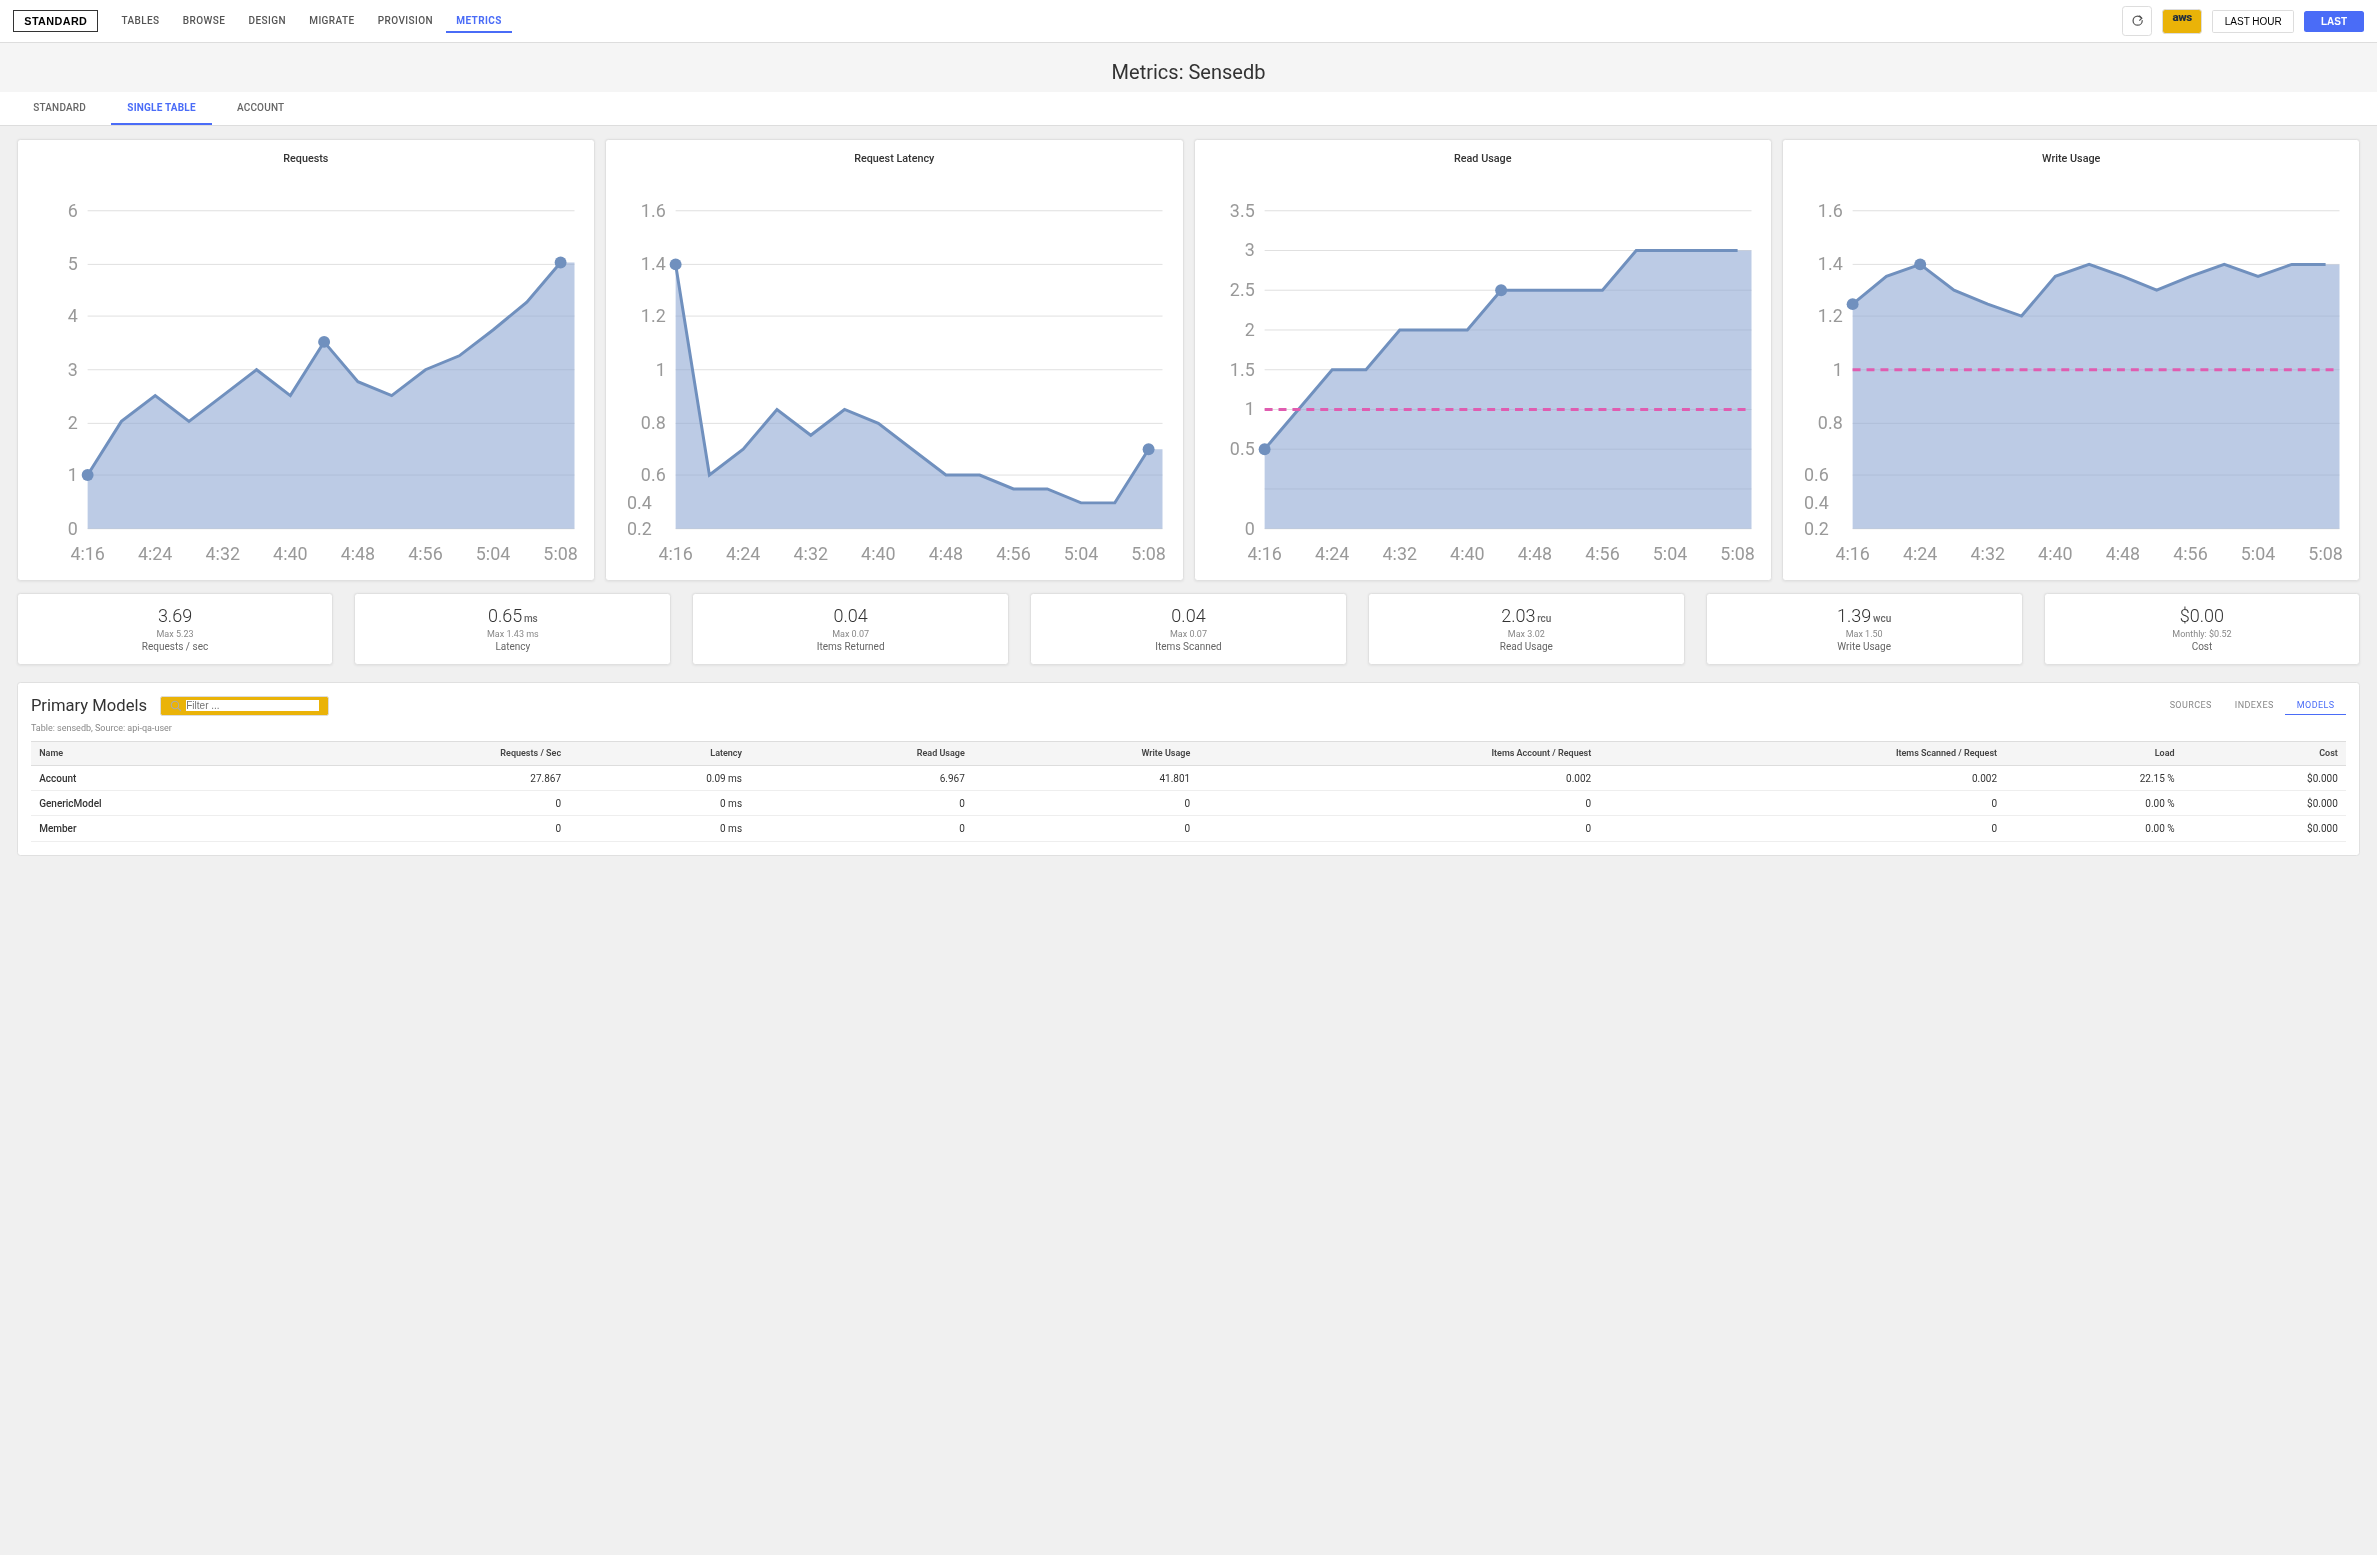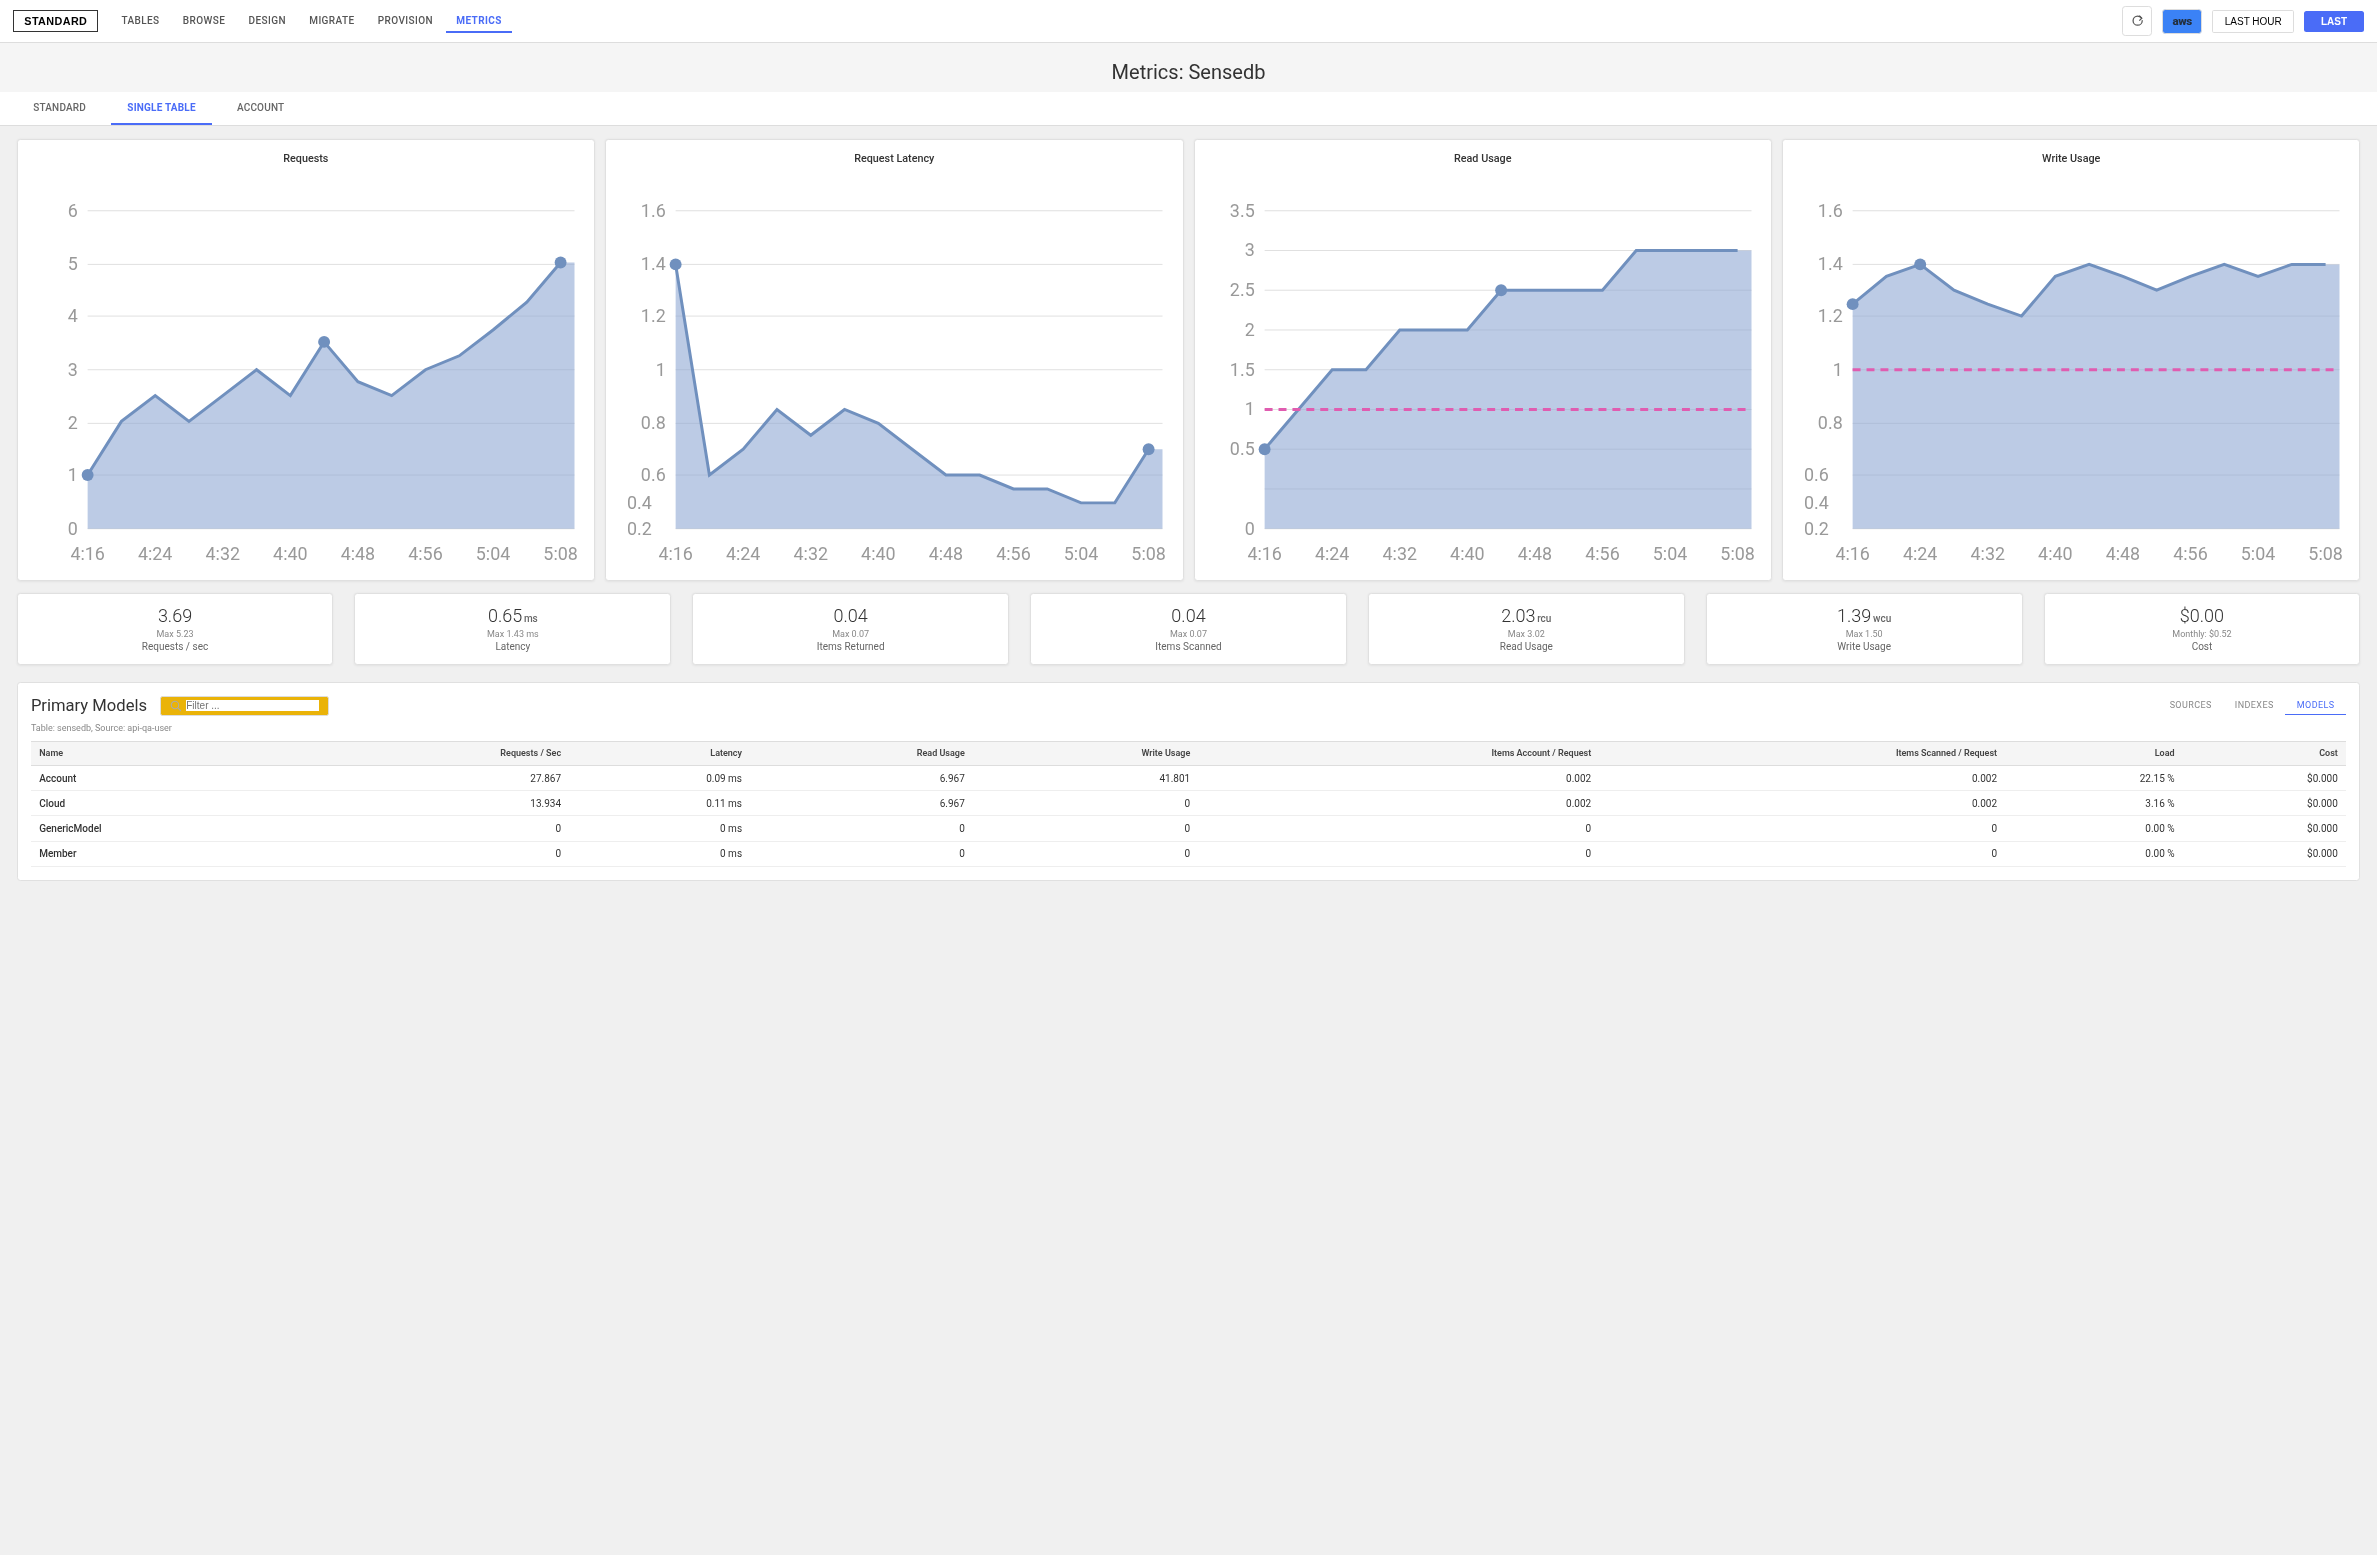--- a/index.html
+++ b/index.html
@@ -21,22 +21,22 @@
       text-transform: uppercase;
     }
     .nav-item.active { color: #4a6cf7; border-bottom: 2.5px solid #4a6cf7; font-weight: 700; }
     .nav-right { margin-left: auto; display: flex; align-items: center; gap: 10px; }
     .refresh-btn {
       width: 30px; height: 30px; border: 0.8px solid #ddd; background: #fff;
       border-radius: 3.3px; cursor: pointer; display: flex; align-items: center; justify-content: center;
       font-size: 13.3px;
     }
     .aws-logo {
-      width: 40px; height: 25px; display: flex; align-items: center; justify-content: center;
-      border: 0.8px solid #ddd; border-radius: 3.3px; background: #3b82f6;
+      width: 40px; height: 25px; display: flex; justify-content: center;
+      border: 0.8px solid #ddd; border-radius: 3.3px; background: #eab308;
     }
     .aws-text { font-weight: 900; font-size: 11.6px; color: #232f3e; letter-spacing: -0.4px; }
     .last-hour-btn {
       padding: 5px 11.6px; border: 0.8px solid #ddd; background: #fff;
       font-size: 10px; font-weight: 500; cursor: pointer; border-radius: 1.7px;
     }
     .edit-btn {
       padding: 5px 16.6px; background: #4a6cf7; color: #fff; border: none;
       font-size: 10px; font-weight: 600; cursor: pointer; border-radius: 2.5px;
     }
@@ -394,31 +394,20 @@
       <td>27.867</td>
       <td>0.09 ms</td>
       <td>6.967</td>
       <td>41.801</td>
       <td>0.002</td>
       <td>0.002</td>
       <td>22.15 %</td>
       <td>$0.000</td>
     </tr>
           <tr>
-      <td>Cloud</td>
-      <td>13.934</td>
-      <td>0.11 ms</td>
-      <td>6.967</td>
-      <td>0</td>
-      <td>0.002</td>
-      <td>0.002</td>
-      <td>3.16 %</td>
-      <td>$0.000</td>
-    </tr>
-          <tr>
       <td>GenericModel</td>
       <td>0</td>
       <td>0 ms</td>
       <td>0</td>
       <td>0</td>
       <td>0</td>
       <td>0</td>
       <td>0.00 %</td>
       <td>$0.000</td>
     </tr>

